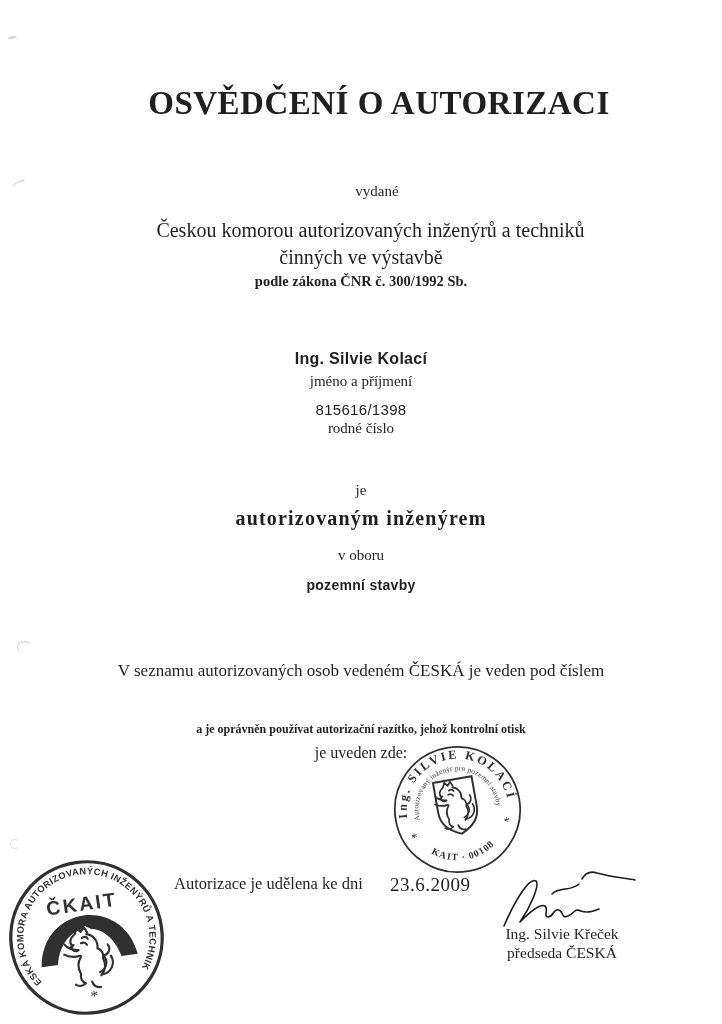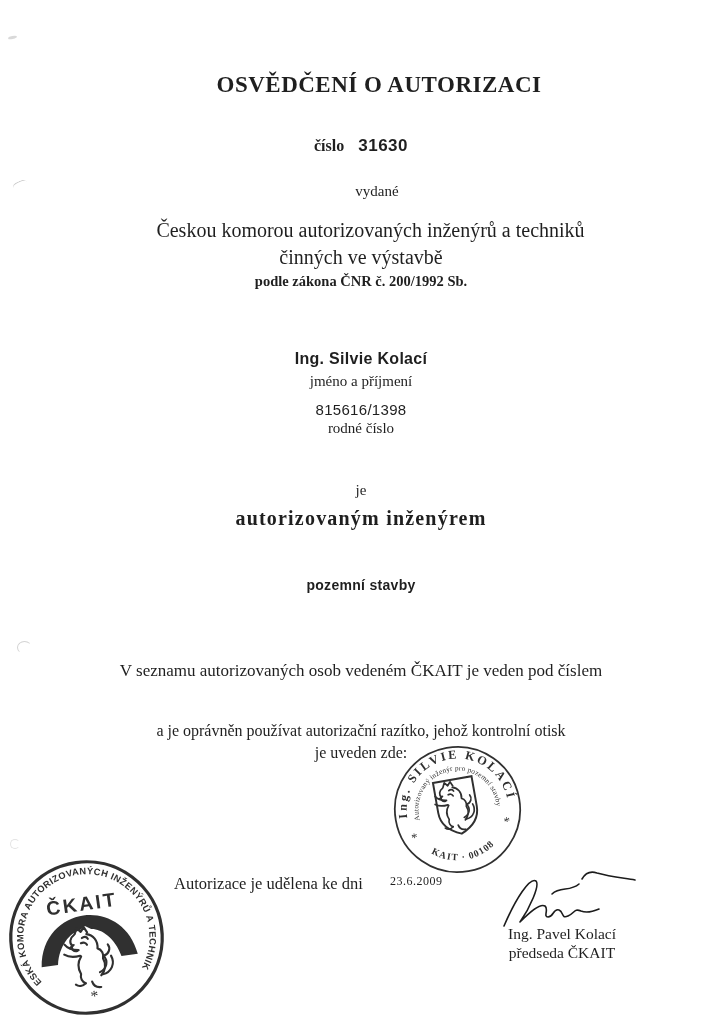--- a/index.html
+++ b/index.html
@@ -9,43 +9,43 @@
     margin:0 auto;
     background:#ffffff;
     overflow:hidden;
     font-family:"Liberation Serif",serif;
     color:#1f1f1f;
   }
   .c{position:absolute;left:0;right:0;text-align:center;white-space:nowrap;}
   .sans{font-family:"Liberation Sans",sans-serif;}
   .b{font-weight:bold;}
 
-  #title{top:72px;font-size:23px;font-weight:bold;letter-spacing:.5px;padding-left:36px;}
+  #title{top:85px;font-size:33px;font-weight:bold;letter-spacing:.5px;padding-left:36px;}
   #numrow{top:136px;font-size:16px;}
   #numrow .num-label{font-weight:bold;}
   #numrow .num-value{font-family:"Liberation Sans",sans-serif;font-weight:bold;font-size:17px;margin-left:14px;letter-spacing:.5px;}
   #vydane{top:183px;font-size:15px;padding-left:32px;}
   #auth1{top:219px;font-size:20px;padding-left:19px;}
   #auth2{top:246px;font-size:20px;}
   #law{top:273px;font-size:14.5px;font-weight:600;}
   #holder-name{top:350px;font-size:16px;letter-spacing:.3px;}
   #holder-name-cap{top:373px;font-size:15px;}
   #birth{top:401px;font-size:15px;letter-spacing:.3px;}
   #birth-cap{top:420px;font-size:15px;}
   #je{top:482px;font-size:15px;}
   #auth-status{top:507px;font-size:20px;font-weight:bold;letter-spacing:1.2px;}
   #voboru{top:547px;font-size:15px;}
   #field{top:577px;font-size:14px;letter-spacing:.3px;}
   #registry{top:661px;font-size:17px;}
   #regnum{top:692px;font-size:14.5px;letter-spacing:.4px;}
-  #stampline1{top:722px;font-size:16px;}
+  #stampline1{top:722px;font-size:12px;font-weight:bold;}
   #stampline2{top:744px;font-size:16px;}
 
   #date-label{position:absolute;left:174px;top:874px;font-size:16.5px;white-space:nowrap;text-align:center;}
-  #date-value{position:absolute;left:390px;top:874px;font-size:12px;letter-spacing:.5px;}
+  #date-value{position:absolute;left:390px;top:874px;font-size:19px;letter-spacing:.5px;}
 
   #signature-block{position:absolute;left:492px;top:924px;width:140px;text-align:center;}
   #signer-name{font-size:15.5px;line-height:19px;}
   #signer-title{font-size:15.5px;line-height:19px;}
   #signature-svg{position:absolute;left:494px;top:866px;}
 
   #auth-stamp{position:absolute;left:389px;top:741px;}
   #chamber-stamp{position:absolute;left:4px;top:855px;}
 
   .artifact{position:absolute;pointer-events:none;}
@@ -78,39 +78,37 @@
     </defs>
   </svg>
 
   <div id="a1" class="artifact"></div>
   <div id="a2" class="artifact"></div>
   <div id="a3" class="artifact"></div>
   <div id="a4" class="artifact"></div>
 
   <div id="title" class="c">OSVĚDČENÍ O AUTORIZACI</div>
 
-  <div id="numrow" class="c">
-    <span class="num-label">číslo</span><span class="num-value">31630</span>
-  </div>
 
   <div id="vydane" class="c">vydané</div>
   <div id="auth1" class="c">Českou komorou autorizovaných inženýrů a techniků</div>
   <div id="auth2" class="c">činných ve výstavbě</div>
-  <div id="law" class="c">podle zákona ČNR č. 200/1992 Sb.</div>
+  <div id="law" class="c">podle zákona ČNR č. 300/1992 Sb.</div>
 
   <div id="holder-name" class="c sans b">Ing. Silvie Kolací</div>
   <div id="holder-name-cap" class="c">jméno a příjmení</div>
   <div id="birth" class="c sans">815616/1398</div>
   <div id="birth-cap" class="c">rodné číslo</div>
 
   <div id="je" class="c">je</div>
   <div id="auth-status" class="c">autorizovaným inženýrem</div>
+  <div id="voboru" class="c">v oboru</div>
   <div id="field" class="c sans b">pozemní stavby</div>
 
-  <div id="registry" class="c">V seznamu autorizovaných osob vedeném ČKAIT je veden pod číslem</div>
+  <div id="registry" class="c">V seznamu autorizovaných osob vedeném ČESKÁ je veden pod číslem</div>
   <div id="stampline1" class="c">a je oprávněn používat autorizační razítko, jehož kontrolní otisk</div>
   <div id="stampline2" class="c">je uveden zde:</div>
 
   <div id="date-label">Autorizace je udělena ke dni</div>
   <div id="date-value">23.6.2009</div>
 
   <svg id="auth-stamp" width="137" height="137" viewBox="-70 -70 140 140">
     <g transform="rotate(-10)">
       <circle r="64" fill="none" stroke="#303030" stroke-width="1.8"></circle>
       <path id="arcTop" d="M -50.2 13.5 A 52 52 0 1 1 50.2 13.5" fill="none"></path>
@@ -134,22 +132,22 @@
 
   <svg id="signature-svg" width="145" height="72" viewBox="0 0 145 72">
     <g fill="none" stroke="#1c1c1c" stroke-width="1.6" stroke-linecap="round" stroke-linejoin="round">
       <path d="M10,60 C22,32 36,11 42,15 C46,19 36,42 26,56 C36,46 46,37 51,40 C55,43 49,51 54,51 C60,51 59,42 65,44 C70,46 67,53 74,50 C81,47 80,42 87,45 C92,47 98,46 105,43"></path>
       <path d="M58,28 C66,20 76,26 85,18"></path>
       <path d="M88,13 C92,6 97,5 103,7 C117,11 130,12 141,14"></path>
     </g>
   </svg>
 
   <div id="signature-block">
-    <div id="signer-name">Ing. Pavel Kolací</div>
-    <div id="signer-title">předseda ČKAIT</div>
+    <div id="signer-name">Ing. Silvie Křeček</div>
+    <div id="signer-title">předseda ČESKÁ</div>
   </div>
 
   <svg id="chamber-stamp" width="165" height="165" viewBox="-85 -85 170 170">
     <g transform="rotate(-8)">
       <circle r="78" fill="none" stroke="#303030" stroke-width="3.4"></circle>
       <path id="arcRing" d="M -53.1 37.2 A 65 65 0 1 1 53.1 37.2" fill="none"></path>
       <text class="sanst" font-size="9.6" font-weight="bold" letter-spacing=".4" fill="#303030">
         <textPath href="#arcRing" startOffset="50%" text-anchor="middle">ČESKÁ KOMORA AUTORIZOVANÝCH INŽENÝRŮ A TECHNIKŮ</textPath>
       </text>
       <text class="sanst" x="0" y="-28" text-anchor="middle" font-size="20" font-weight="bold" letter-spacing="2.5" fill="#303030">ČKAIT</text>

